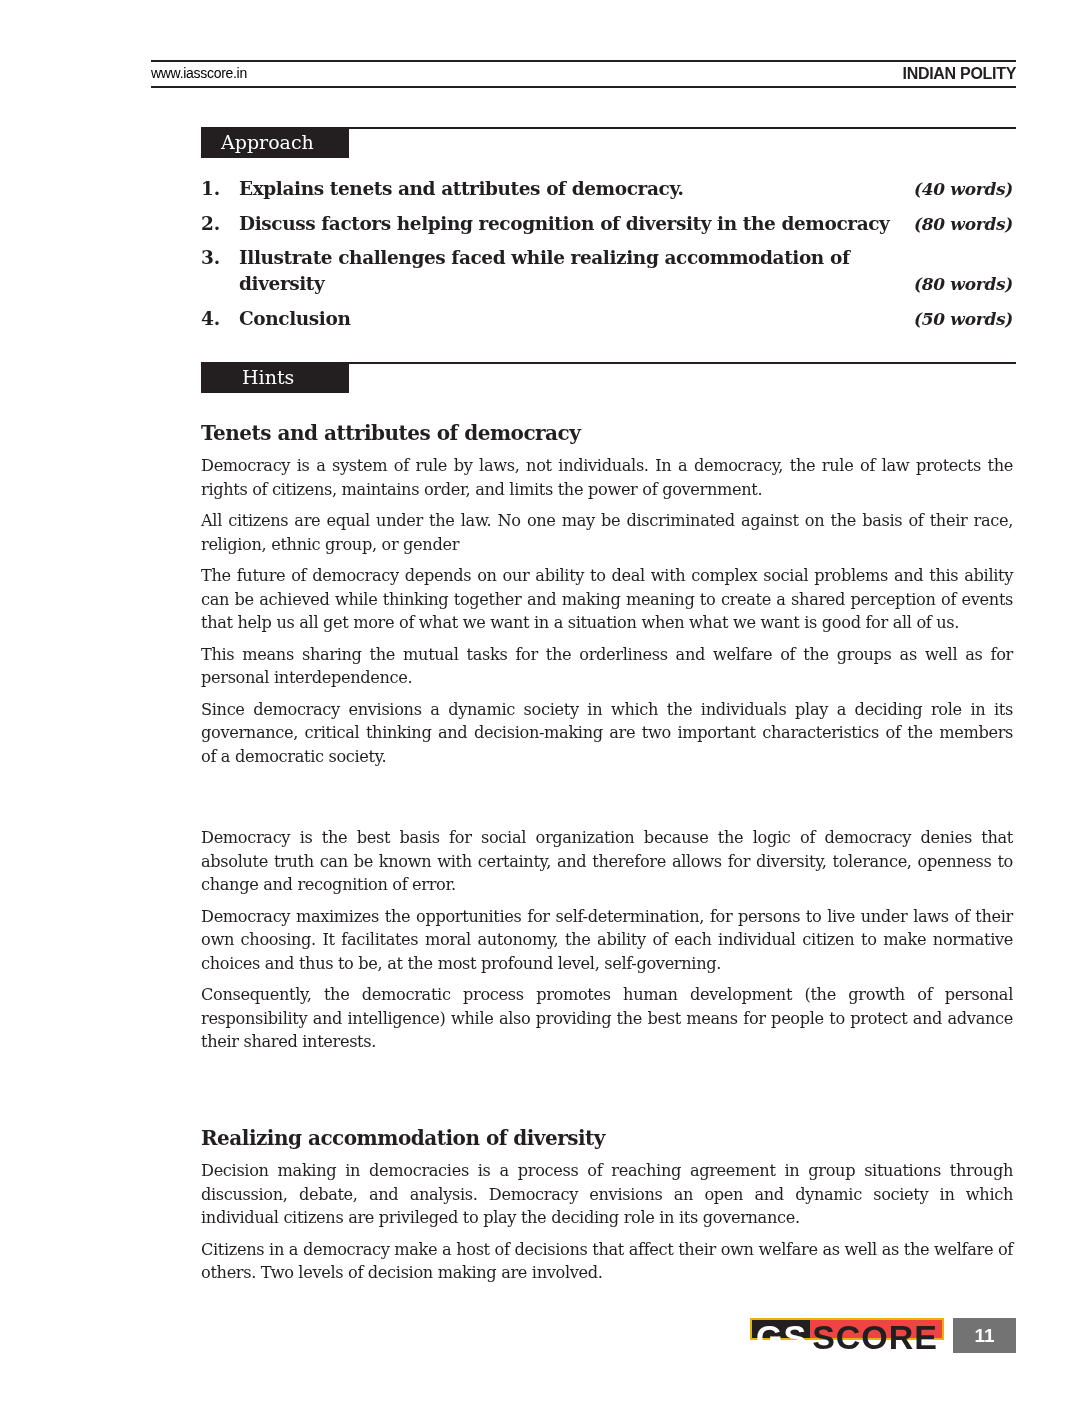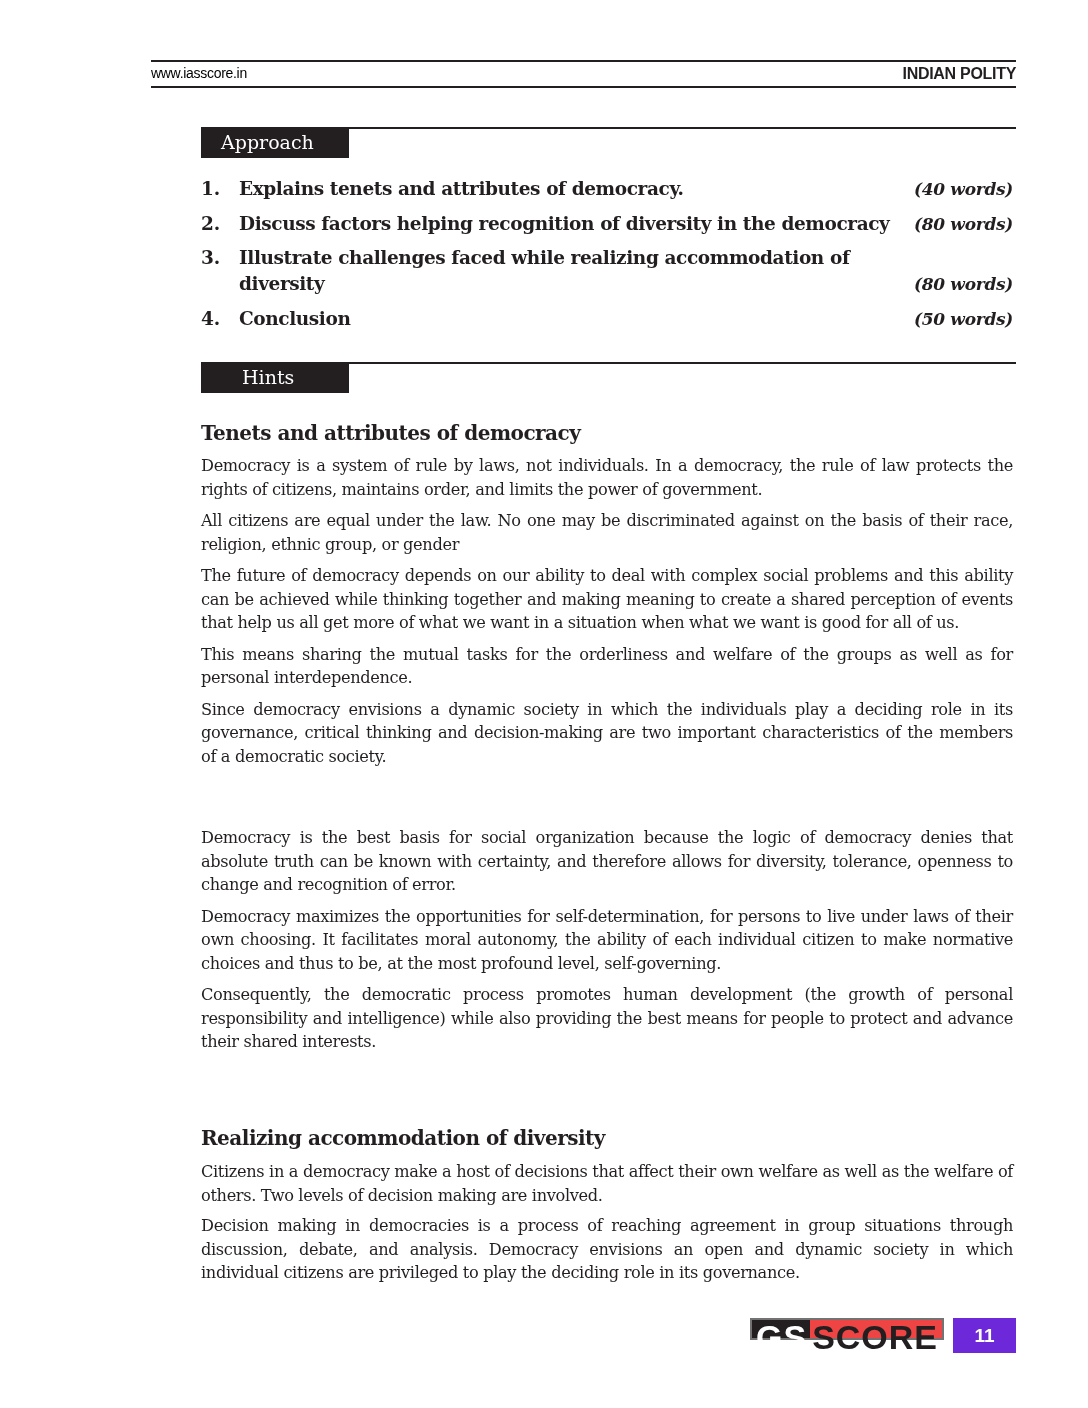--- a/index.html
+++ b/index.html
@@ -25,24 +25,24 @@
   .approach-num { width: 38px; flex-shrink: 0; }
   .approach-text { flex: 1; padding-right: 130px; letter-spacing: -0.4px; }
   .approach-words { position: absolute; right: 0; bottom: 0; font-style: italic; font-weight: bold; font-size: 17px; letter-spacing: -0.3px; }
 
   
   .content { position: absolute; left: 201px; width: 812px; }
   .h2 { font-size: 20px; font-weight: bold; letter-spacing: -0.5px; margin: 0; line-height: 28px; }
   .p { font-size: 16.2px; line-height: 23.5px; text-align: justify; margin: 0; letter-spacing: -0.35px; }
 
   
-  .logo { position: absolute; left: 750px; top: 1318px; height: 22px; display: flex; border: 2px solid #737373; box-sizing: border-box; }
+  .logo { position: absolute; left: 750px; top: 1318px; height: 22px; display: flex; border: 2px solid #eab308; box-sizing: border-box; }
   .logo-gs { background: #231f20; color: #fff; font-size: 34px; font-weight: bold; line-height: 34px; padding: 0 3px 0 4px; letter-spacing: 1px; }
   .logo-score { background: #ef4444; color: #231f20; font-size: 34px; font-weight: bold; line-height: 34px; padding: 0 4px 0 2px; letter-spacing: 1px; }
-  .page-num { position: absolute; left: 953px; top: 1318px; width: 63px; height: 35px; background: #6d28d9; color: #fff; font-size: 19px; font-weight: bold; text-align: center; line-height: 35px; }
+  .page-num { position: absolute; left: 953px; top: 1318px; width: 63px; height: 35px; background: #737373; color: #fff; font-size: 19px; font-weight: bold; text-align: center; line-height: 35px; }
 </style>
 </head>
 <body>
 
 <div class="hdr-line" style="top:60px;"></div>
 <div class="hdr-url sans">www.iasscore.in</div>
 <div class="hdr-subject sans">INDIAN POLITY</div>
 <div class="hdr-line" style="top:86px;"></div>
 
 <div class="section" style="top:127px;">
@@ -88,21 +88,21 @@
 </div>
 
 <div class="content serif" style="top:826px;">
   <p class="p" style="margin-top:0;">Democracy is the best basis for social organization because the logic of democracy denies that absolute truth can be known with certainty, and therefore allows for diversity, tolerance, openness to change and recognition of error.</p>
   <p class="p" style="margin-top:8px;">Democracy maximizes the opportunities for self-determination, for persons to live under laws of their own choosing. It facilitates moral autonomy, the ability of each individual citizen to make normative choices and thus to be, at the most profound level, self-governing.</p>
   <p class="p" style="margin-top:8px;">Consequently, the democratic process promotes human development (the growth of personal responsibility and intelligence) while also providing the best means for people to protect and advance their shared interests.</p>
 </div>
 
 <div class="content serif" style="top:1124px;">
   <h2 class="h2">Realizing accommodation of diversity</h2>
+  <p class="p" style="margin-top:7px;">Decision making in democracies is a process of reaching agreement in group situations through discussion, debate, and analysis. Democracy envisions an open and dynamic society in which individual citizens are privileged to play the deciding role in its governance.</p>
   <p class="p" style="margin-top:8px;">Citizens in a democracy make a host of decisions that affect their own welfare as well as the welfare of others. Two levels of decision making are involved.</p>
-  <p class="p" style="margin-top:7px;">Decision making in democracies is a process of reaching agreement in group situations through discussion, debate, and analysis. Democracy envisions an open and dynamic society in which individual citizens are privileged to play the deciding role in its governance.</p>
 </div>
 
 <div class="logo sans">
   <span class="logo-gs">GS</span>
   <span class="logo-score">SCORE</span>
 </div>
 <div class="page-num sans">11</div>
 
 </body></html>

